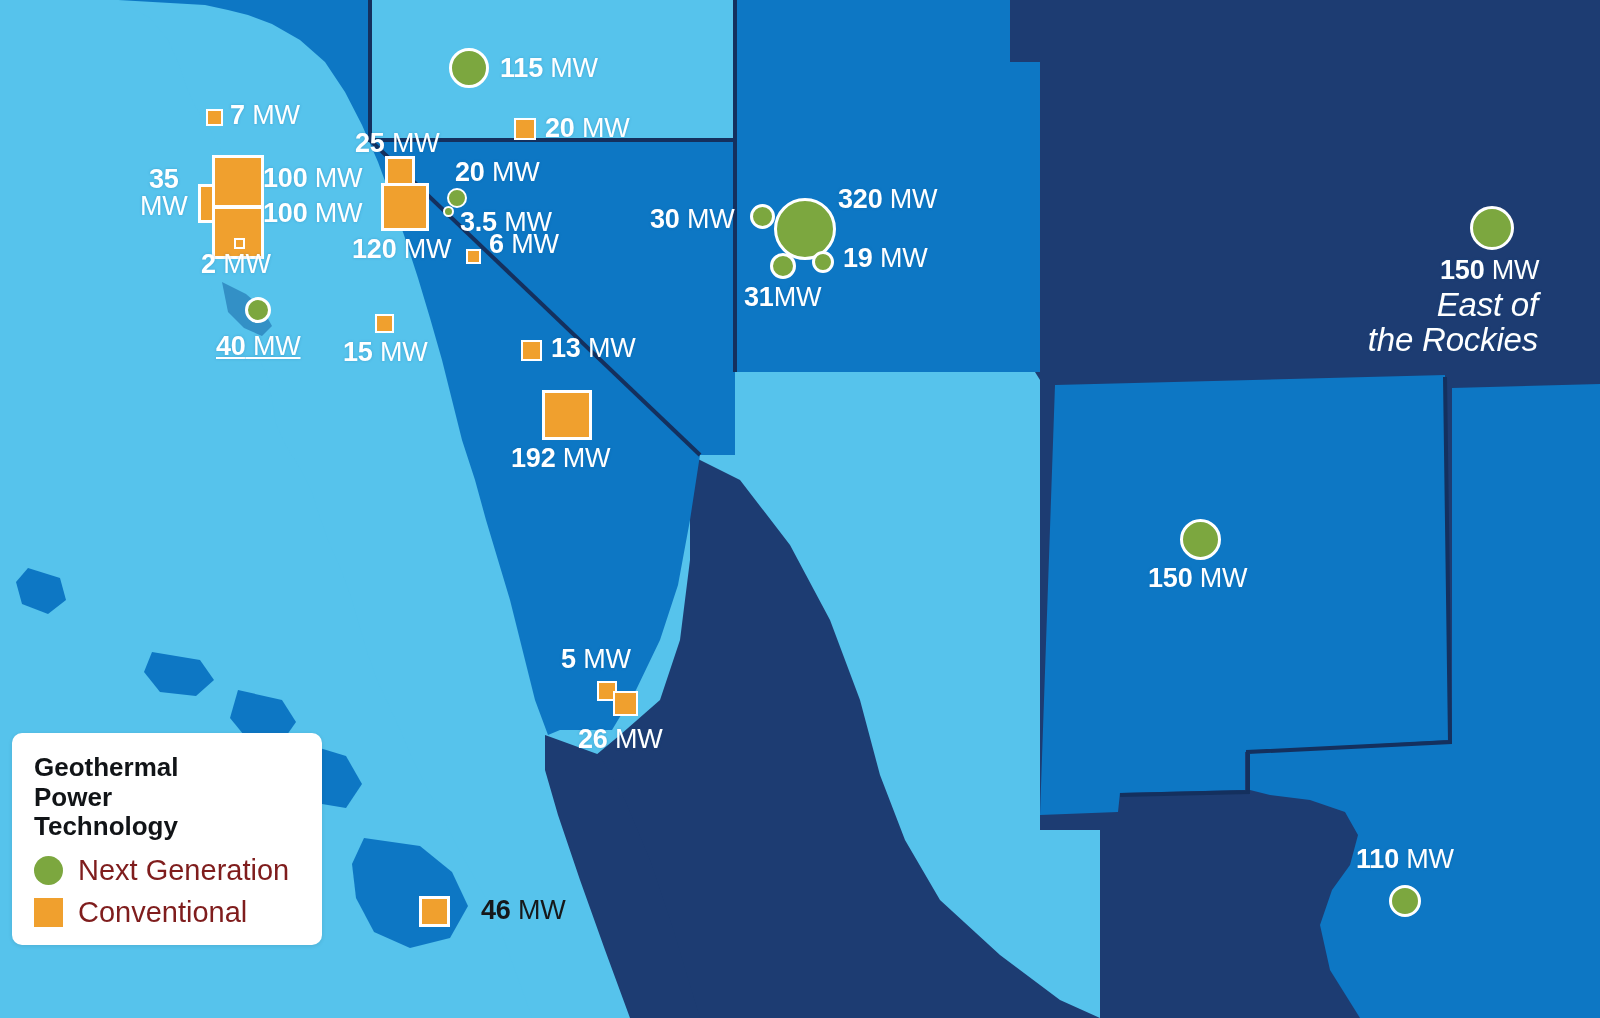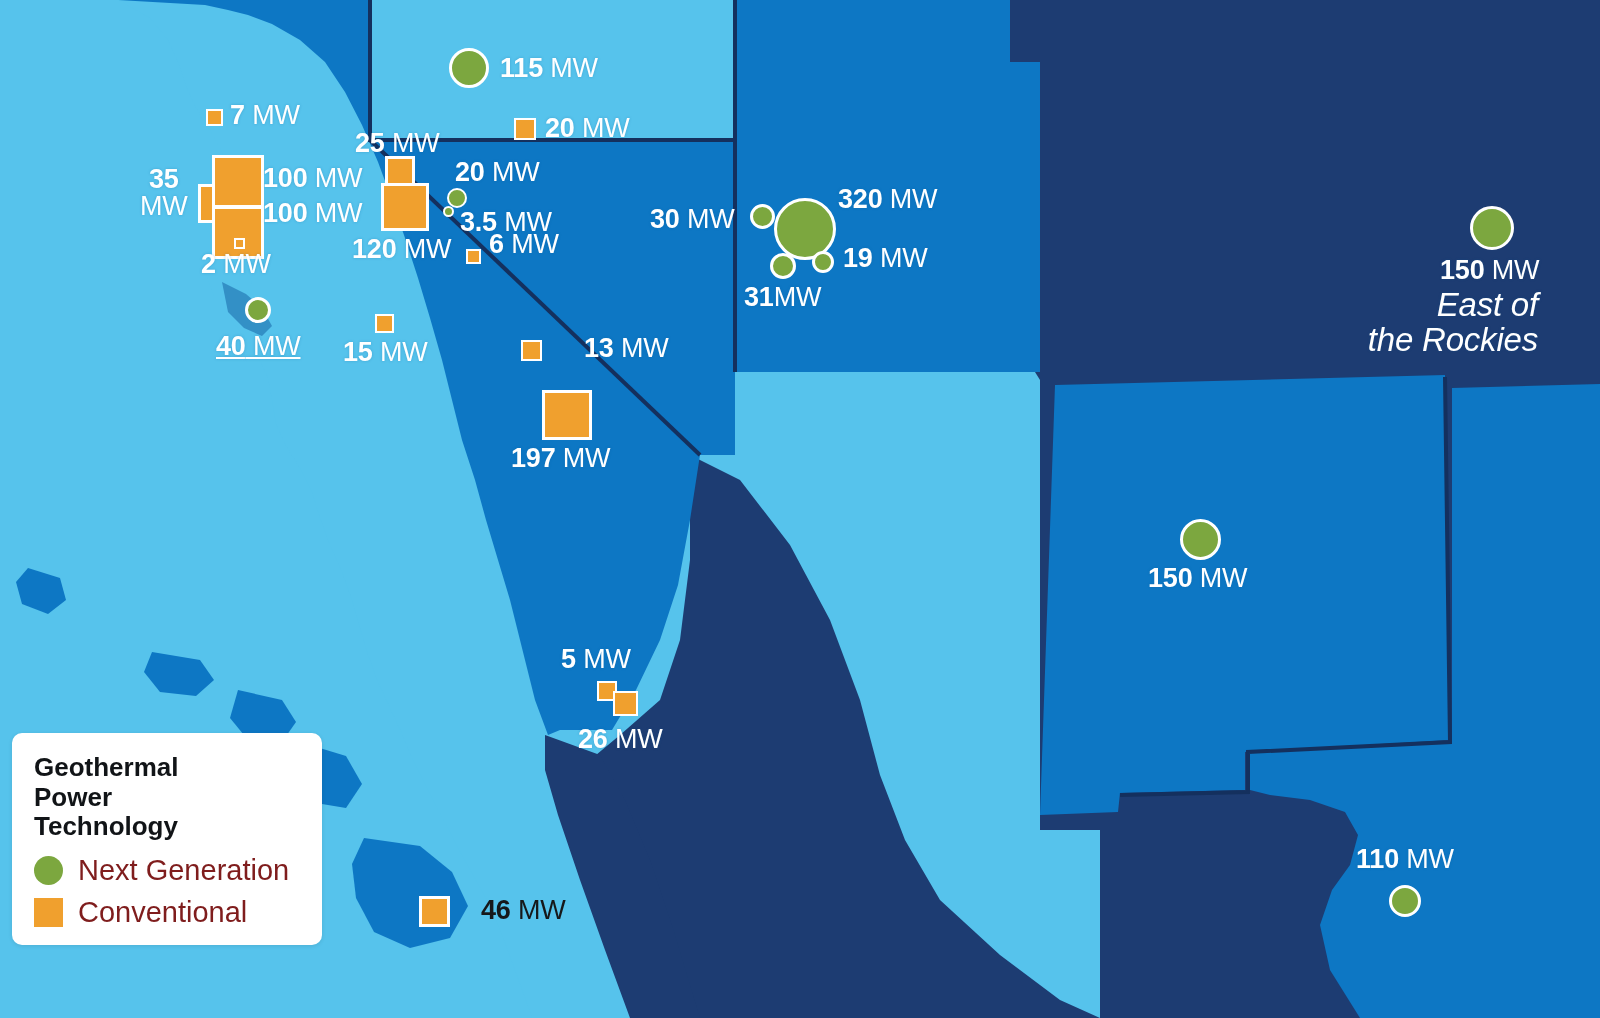--- a/index.html
+++ b/index.html
@@ -215,21 +215,21 @@
 
   <div class="lbl" style="left:216px;top:332px;text-decoration:underline;">
     <b>40</b><span> MW</span>
   </div>
 
   <div class="lbl" style="left:343px;top:338px;">
     <b>15</b><span> MW</span>
   </div>
 
   <div class="lbl" style="left:511px;top:444px;">
-    <b>197</b><span> MW</span>
+    <b>192</b><span> MW</span>
   </div>
 
   <div class="lbl" style="left:500px;top:54px;">
     <b>115</b><span> MW</span>
   </div>
 
   <div class="lbl" style="left:545px;top:114px;">
     <b>20</b><span> MW</span>
   </div>
 
@@ -246,21 +246,21 @@
   </div>
 
   <div class="lbl" style="left:460px;top:208px;">
     <b>3.5</b><span> MW</span>
   </div>
 
   <div class="lbl" style="left:489px;top:230px;">
     <b>6</b><span> MW</span>
   </div>
 
-  <div class="lbl" style="left:551px;top:334px;margin-left:33px;">
+  <div class="lbl" style="left:551px;top:334px;">
     <b>13</b><span> MW</span>
   </div>
 
   <div class="lbl" style="left:650px;top:205px;">
     <b>30</b><span> MW</span>
   </div>
 
   <div class="lbl" style="left:838px;top:185px;">
     <b>320</b><span> MW</span>
   </div>

